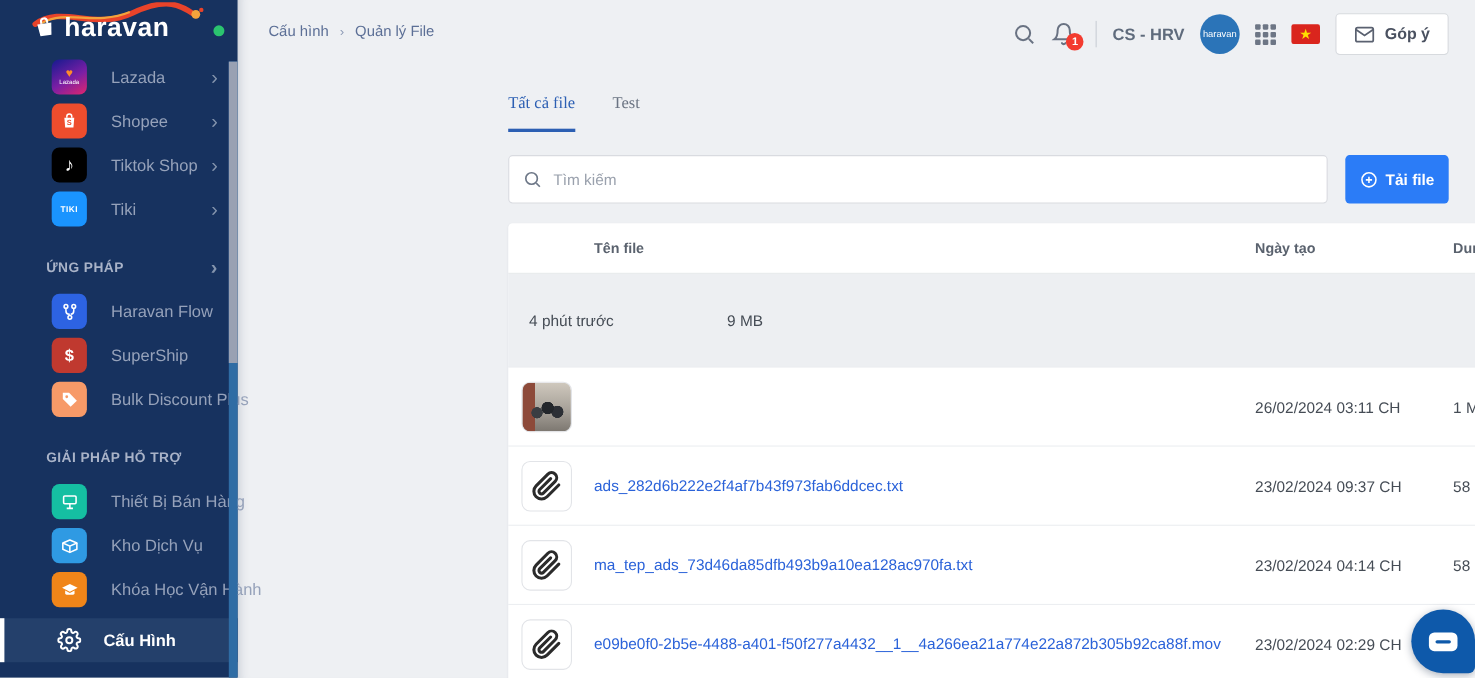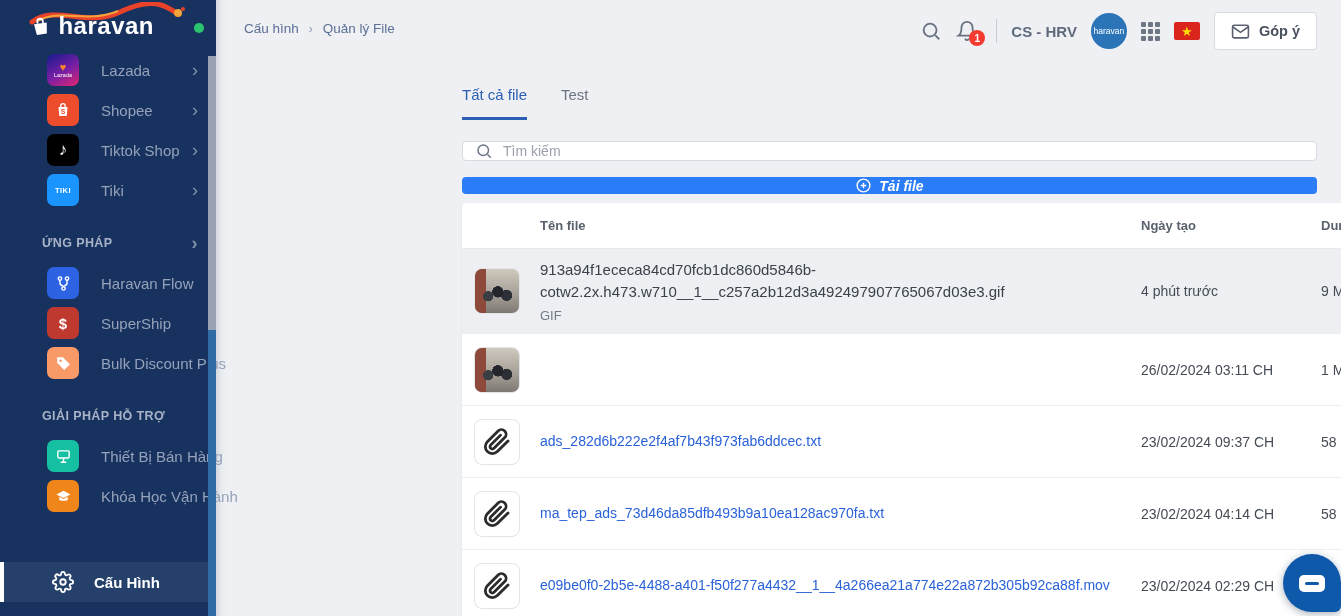--- a/index.html
+++ b/index.html
@@ -65,33 +65,33 @@
   .avatar { width:36px; height:36px; border-radius:50%; background:#2b74b8; color:#fff; font-size:8.5px;
     display:flex; align-items:center; justify-content:center; cursor:pointer; flex:none; }
   .gridicon { display:grid; grid-template-columns:repeat(3,5px); grid-template-rows:repeat(3,5px); gap:2px; cursor:pointer; }
   .gridicon span { background:#6d7685; border-radius:1px; }
   .flag { width:26px; height:18px; background:#da251d; display:flex; align-items:center; justify-content:center;
     color:#ffde00; font-size:13px; border-radius:2px; cursor:pointer; }
   .feedback-btn { height:38px; background:#fff; border:1px solid #d7dade; border-radius:4px; display:flex;
     align-items:center; gap:9px; padding:0 16px; color:#4a5160; font-size:14.5px; font-weight:bold; cursor:pointer; }
 
   .tabs { position:absolute; left:246px; top:86px; display:flex; gap:34px; }
-  .tab { font-size:15px; color:#6b7483; padding-bottom:14px; cursor:pointer; }
+  .tab { font-size:15px; color:#6b7483; padding-bottom:14px; cursor:pointer;font-family:Liberation Serif, serif; }
   .tab.active { color:#2c5fb3; border-bottom:3px solid #2c5fb3; }
 
-  .toolbar { position:absolute; left:246px; right:24px; top:141px; height:21px; display:flex; gap:16px;flex-direction:column; }
+  .toolbar { position:absolute; left:246px; right:24px; top:141px; height:44px; display:flex; gap:16px; }
   .search-box { flex:1; background:#fff; border:1px solid #d9dbe0; border-radius:4px; display:flex;
     align-items:center; padding:0 12px; gap:10px; }
   .search-box svg { color:#6d7787; flex:none; }
   .search-box input { border:none; outline:none; flex:1; font-size:14px; color:#333;
     font-family:"Liberation Sans","DejaVu Sans",sans-serif; }
   .search-box input::placeholder { color:#9aa1ad; }
   .upload-btn { width:72px; background:#2b7cf7; border:none; border-radius:4px; color:#fff; font-size:14px;
     font-weight:bold; display:flex; align-items:center; justify-content:center; gap:7px; cursor:pointer;
-    font-family:inherit; padding:0 2px; width:auto; min-width:72px; padding:0 13px;font-style:italic; }
+    font-family:inherit; padding:0 2px; width:auto; min-width:72px; padding:0 13px; }
 
   
   .card { position:absolute; left:246px; top:203px; width:1072px; bottom:-10px; background:#fff;
     border-radius:4px 4px 0 0; box-shadow:0 1px 2px rgba(30,40,60,.08); }
   .trow { display:flex; align-items:center; }
   .thead { height:46px; border-bottom:1px solid #e7e9ec; }
   .th { font-size:13px; font-weight:bold; color:#5a626e; }
   .col-name { width:660px; padding-left:78px; }
   .col-date { width:180px; padding-left:19px; }
   .col-size { width:130px; padding-left:19px; }
@@ -224,20 +224,30 @@
     <div class="nav-item">
       <span class="appicon icon-tbbh">
         <svg width="17" height="17" viewBox="0 0 24 24" stroke="#fff" stroke-width="2" fill="none">
             <rect x="4" y="4" width="16" height="10" rx="1.5"></rect>
             <path d="M8 20h8M12 14v6"></path>
           </svg>
       </span>
       <span class="lbl">Thiết Bị Bán Hàng</span>
     </div>
 
+    <div class="nav-item">
+      <span class="appicon icon-khodv">
+        <svg width="17" height="17" viewBox="0 0 24 24" stroke="#fff" stroke-width="2" fill="none" stroke-linejoin="round">
+            <path d="M3 8l9-4 9 4-9 4-9-4z"></path>
+            <path d="M3 8v8l9 4 9-4V8"></path>
+            <path d="M12 12v8"></path>
+          </svg>
+      </span>
+      <span class="lbl">Kho Dịch Vụ</span>
+    </div>
 
     <div class="nav-item">
       <span class="appicon icon-khoahoc">
         <svg width="17" height="17" viewBox="0 0 24 24" fill="#fff">
             <path d="M2 9l10-5 10 5-10 5L2 9z"></path>
             <path d="M6 12.5v4c0 2 12 2 12 0v-4l-6 3-6-3z"></path>
           </svg>
       </span>
       <span class="lbl">Khóa Học Vận Hành</span>
     </div>
@@ -334,29 +344,20 @@
   <div class="card">
 
     <div class="trow thead">
       <div class="th col-name">Tên file</div>
       <div class="th col-date">Ngày tạo</div>
       <div class="th col-size">Dung lượng</div>
 
     </div>
 
     <div class="trow frow hl">
-      <div class="col-name">
-        <div class="thumb">
-            <div class="thumb-photo"></div>
-          </div>
-        <div class="namewrap">
-          <div class="fname">913a94f1ececa84cd70fcb1dc860d5846b-cotw2.2x.h473.w710__1__c257a2b12d3a492497907765067d03e3.gif</div>
-          <div class="ftype">GIF</div>
-        </div>
-      </div>
       <div class="col-date cell-txt">4 phút trước</div>
       <div class="col-size cell-txt">9 MB</div>
 
     </div>
 
     <div class="trow frow">
       <div class="col-name">
         <div class="thumb">
             <div class="thumb-photo"></div>
           </div>

